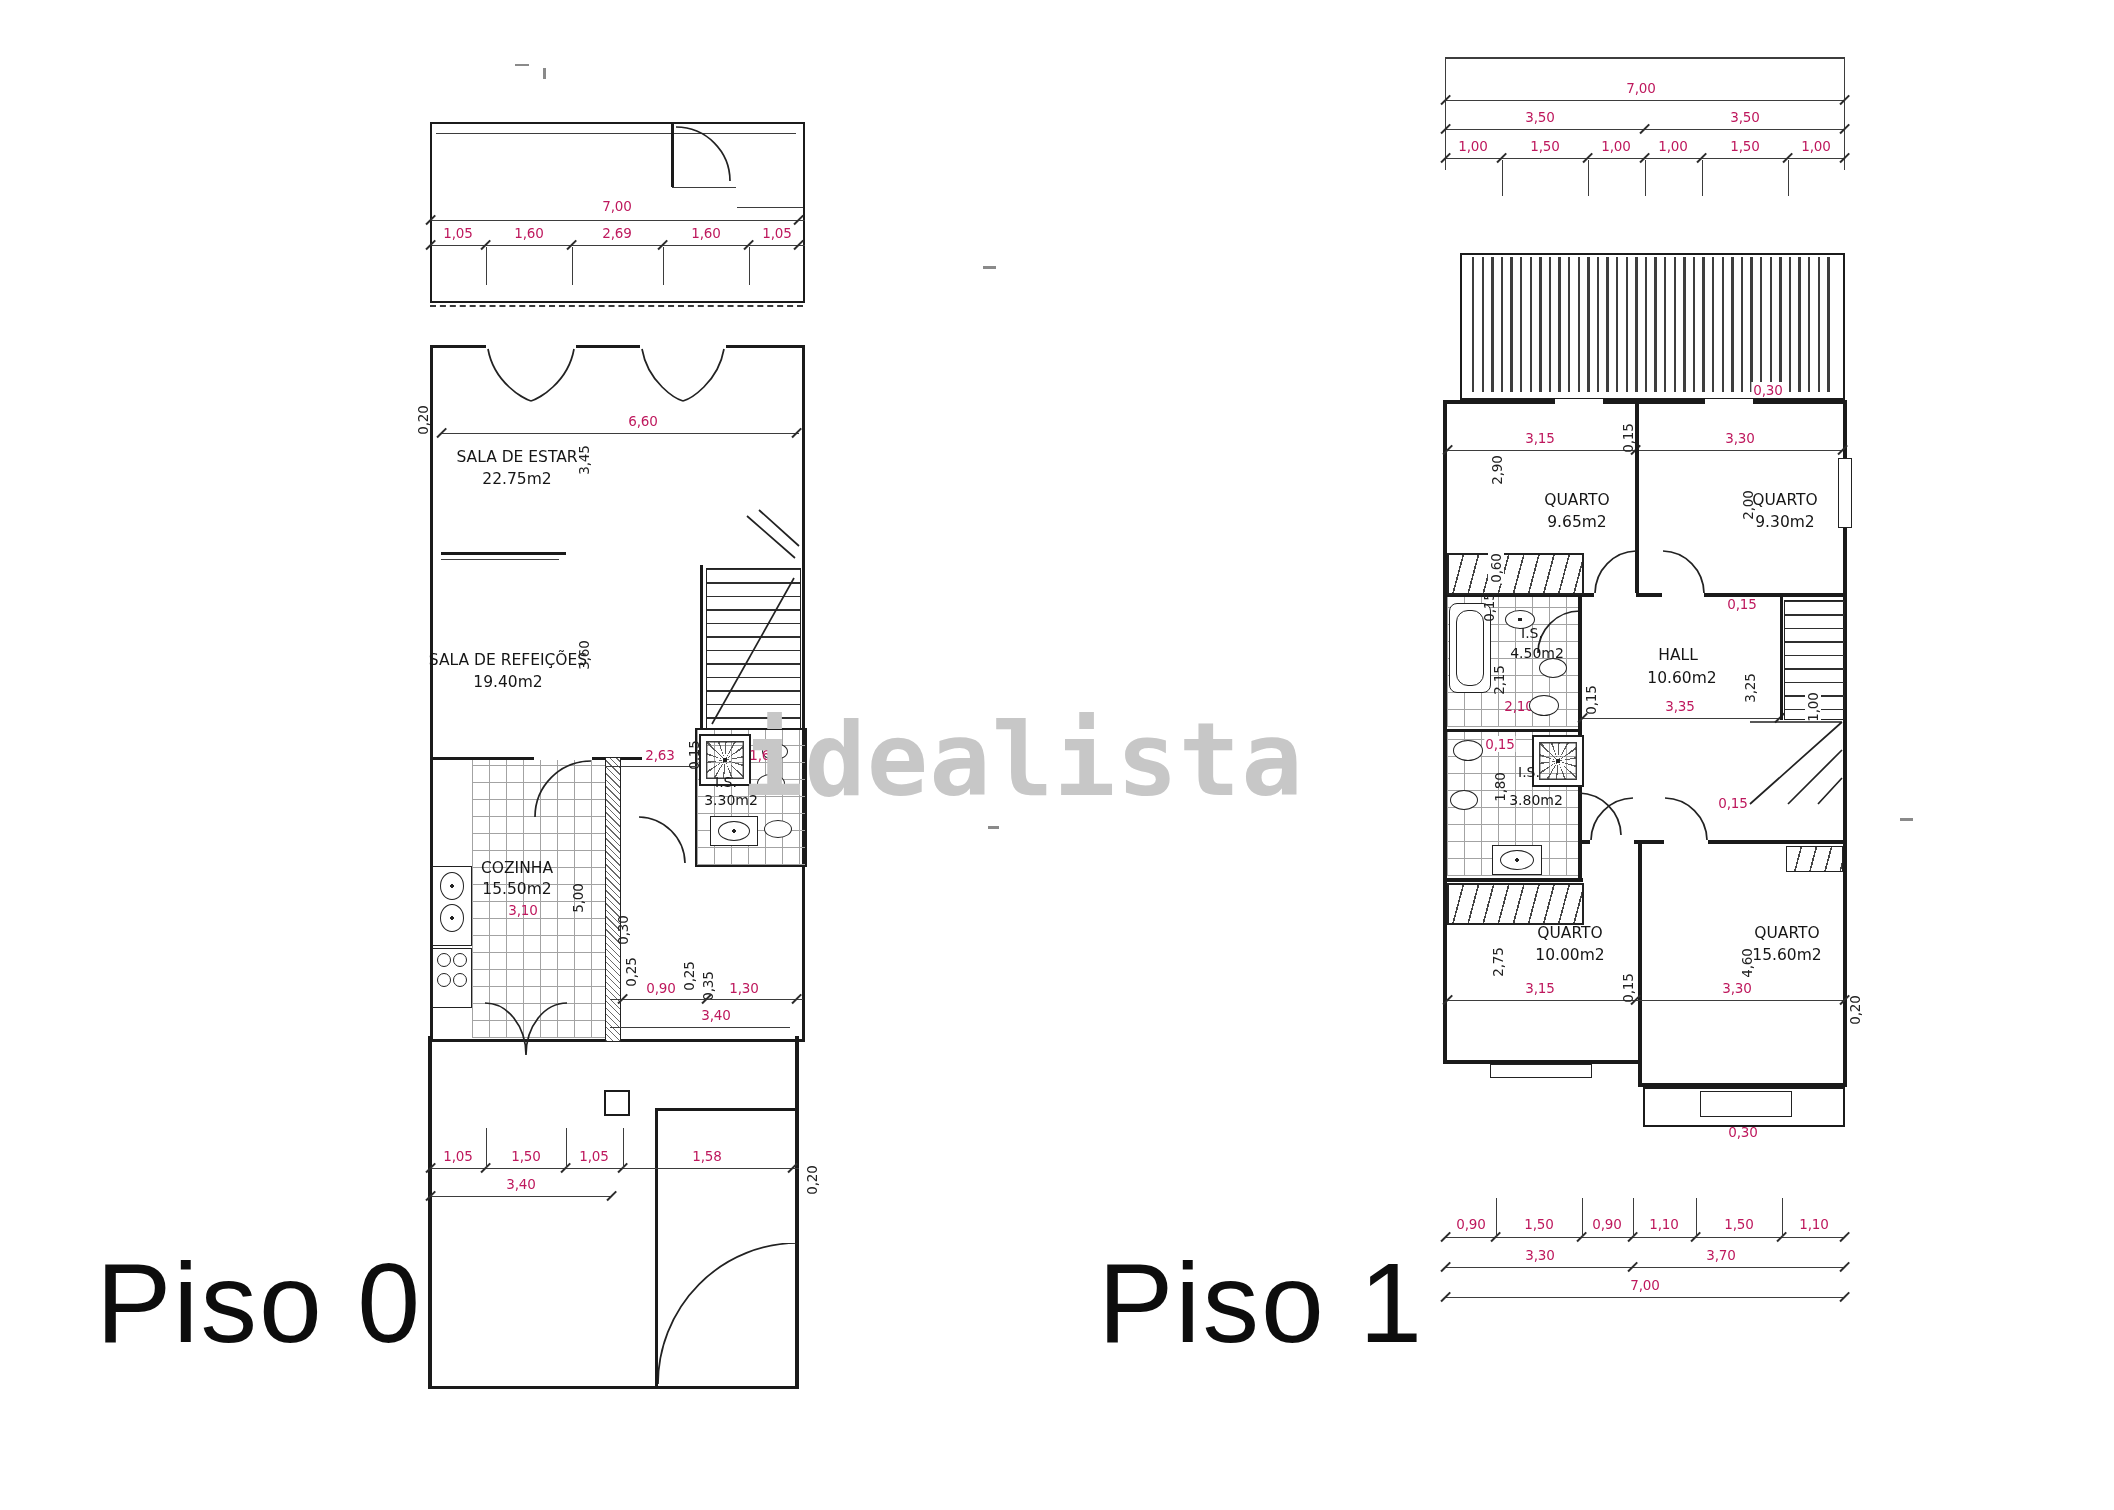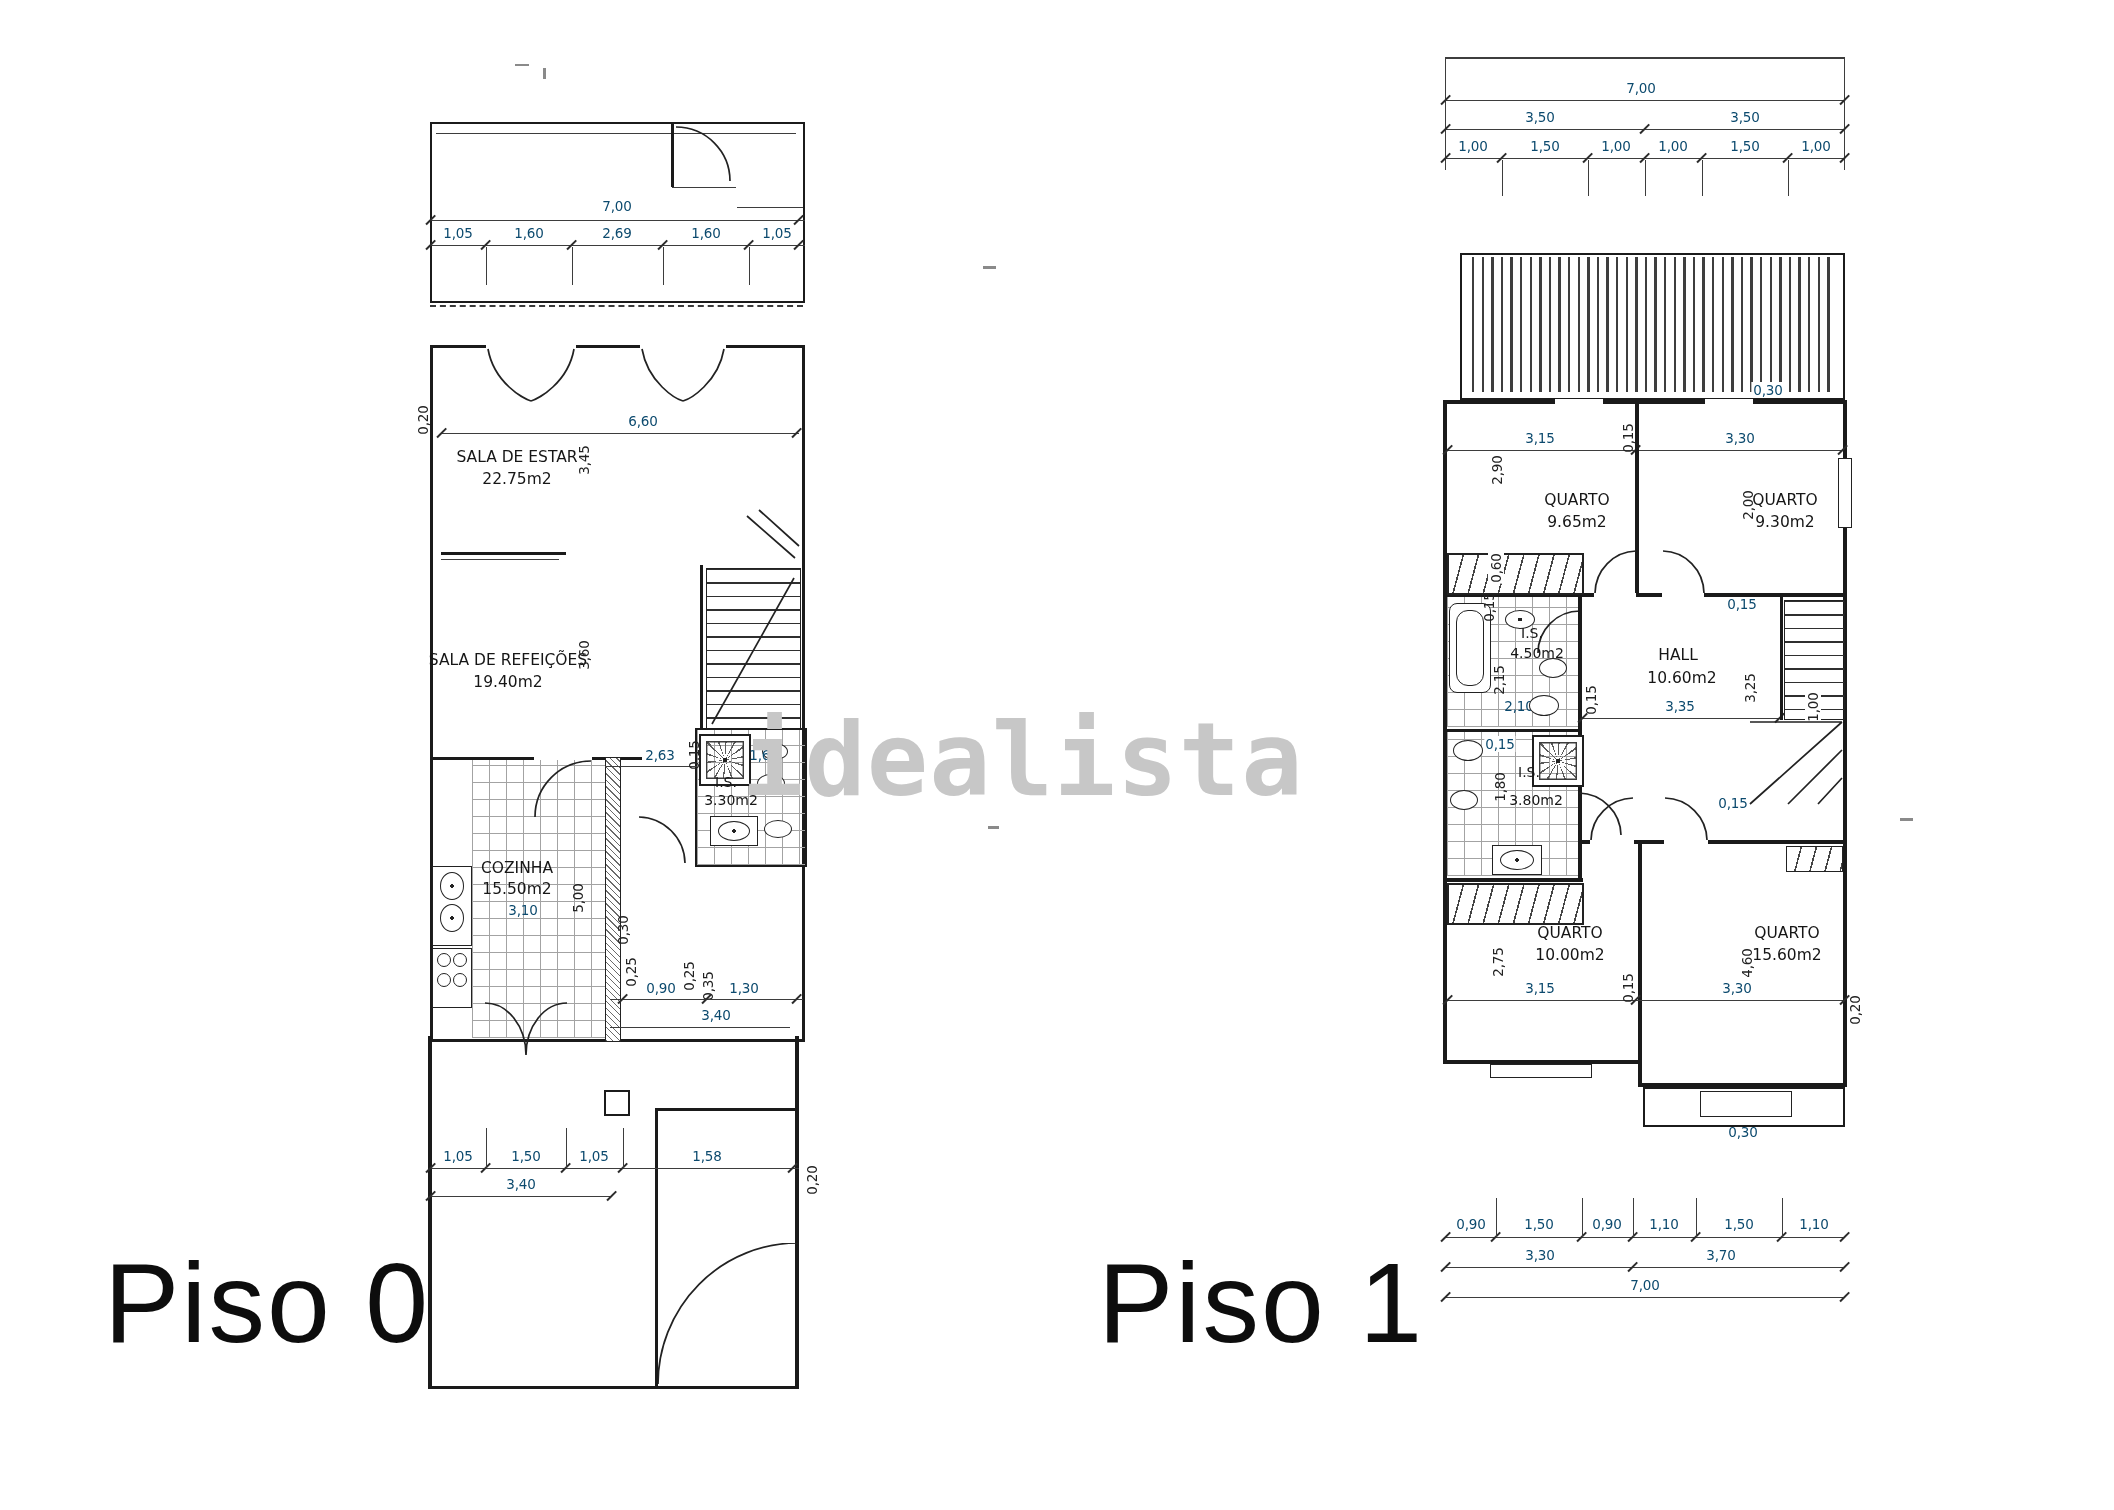--- a/index.html
+++ b/index.html
@@ -1,20 +1,20 @@
 <!DOCTYPE html>
 <html><head>
 <meta charset="utf-8">
 <style>
   html,body{margin:0;padding:0}
   body{width:2114px;height:1510px;position:relative;background:#fff;overflow:hidden;
        font-family:"DejaVu Sans",sans-serif}
   .abs{position:absolute}
   
-  .lb{position:absolute;transform:translate(-50%,-50%);font-size:13.5px;color:#0c4a6e;
+  .lb{position:absolute;transform:translate(-50%,-50%);font-size:13.5px;color:#be185d;
       white-space:nowrap;letter-spacing:-.2px}
   
   .vb{position:absolute;transform:translate(-50%,-50%) rotate(-90deg);font-size:13.5px;
       color:#222;white-space:nowrap;letter-spacing:-.2px}
   
   .rl{position:absolute;transform:translate(-50%,-50%);font-size:15.5px;color:#161616;
       white-space:nowrap;text-align:center}
   
   .hl{position:absolute;background:#3d3d3d;height:1.4px}
   .vl{position:absolute;background:#3d3d3d;width:1.4px}
@@ -202,21 +202,21 @@
   <div class="lb" style="left:594px;top:1156px">1,05</div>
   <div class="hl" style="left:430px;top:1196px;width:182px"></div>
   <div class="tk" style="left:424px;top:1195px"></div>
   <div class="tk" style="left:605px;top:1195px"></div>
   <div class="lb" style="left:521px;top:1184px">3,40</div>
   <div class="hl" style="left:657px;top:1168px;width:142px"></div>
   <div class="tk" style="left:786px;top:1167px"></div>
   <div class="lb" style="left:707px;top:1156px">1,58</div>
   <div class="vb" style="left:812px;top:1180px">0,20</div>
 
-  <div class="piso" style="left:104px;top:1238px">Piso 0</div>
+  <div class="piso" style="left:96px;top:1238px">Piso 0</div>
 </div>
 
 <div>
 
   <div class="mark" style="left:983px;top:266px;width:13px;height:3px"></div>
   <div class="mark" style="left:988px;top:826px;width:11px;height:3px"></div>
   <div class="mark" style="left:1900px;top:818px;width:13px;height:3px"></div>
 
   <div class="hl" style="left:1445px;top:57px;width:400px;height:2px"></div>
   <div class="vl" style="left:1445px;top:57px;height:113px"></div>

